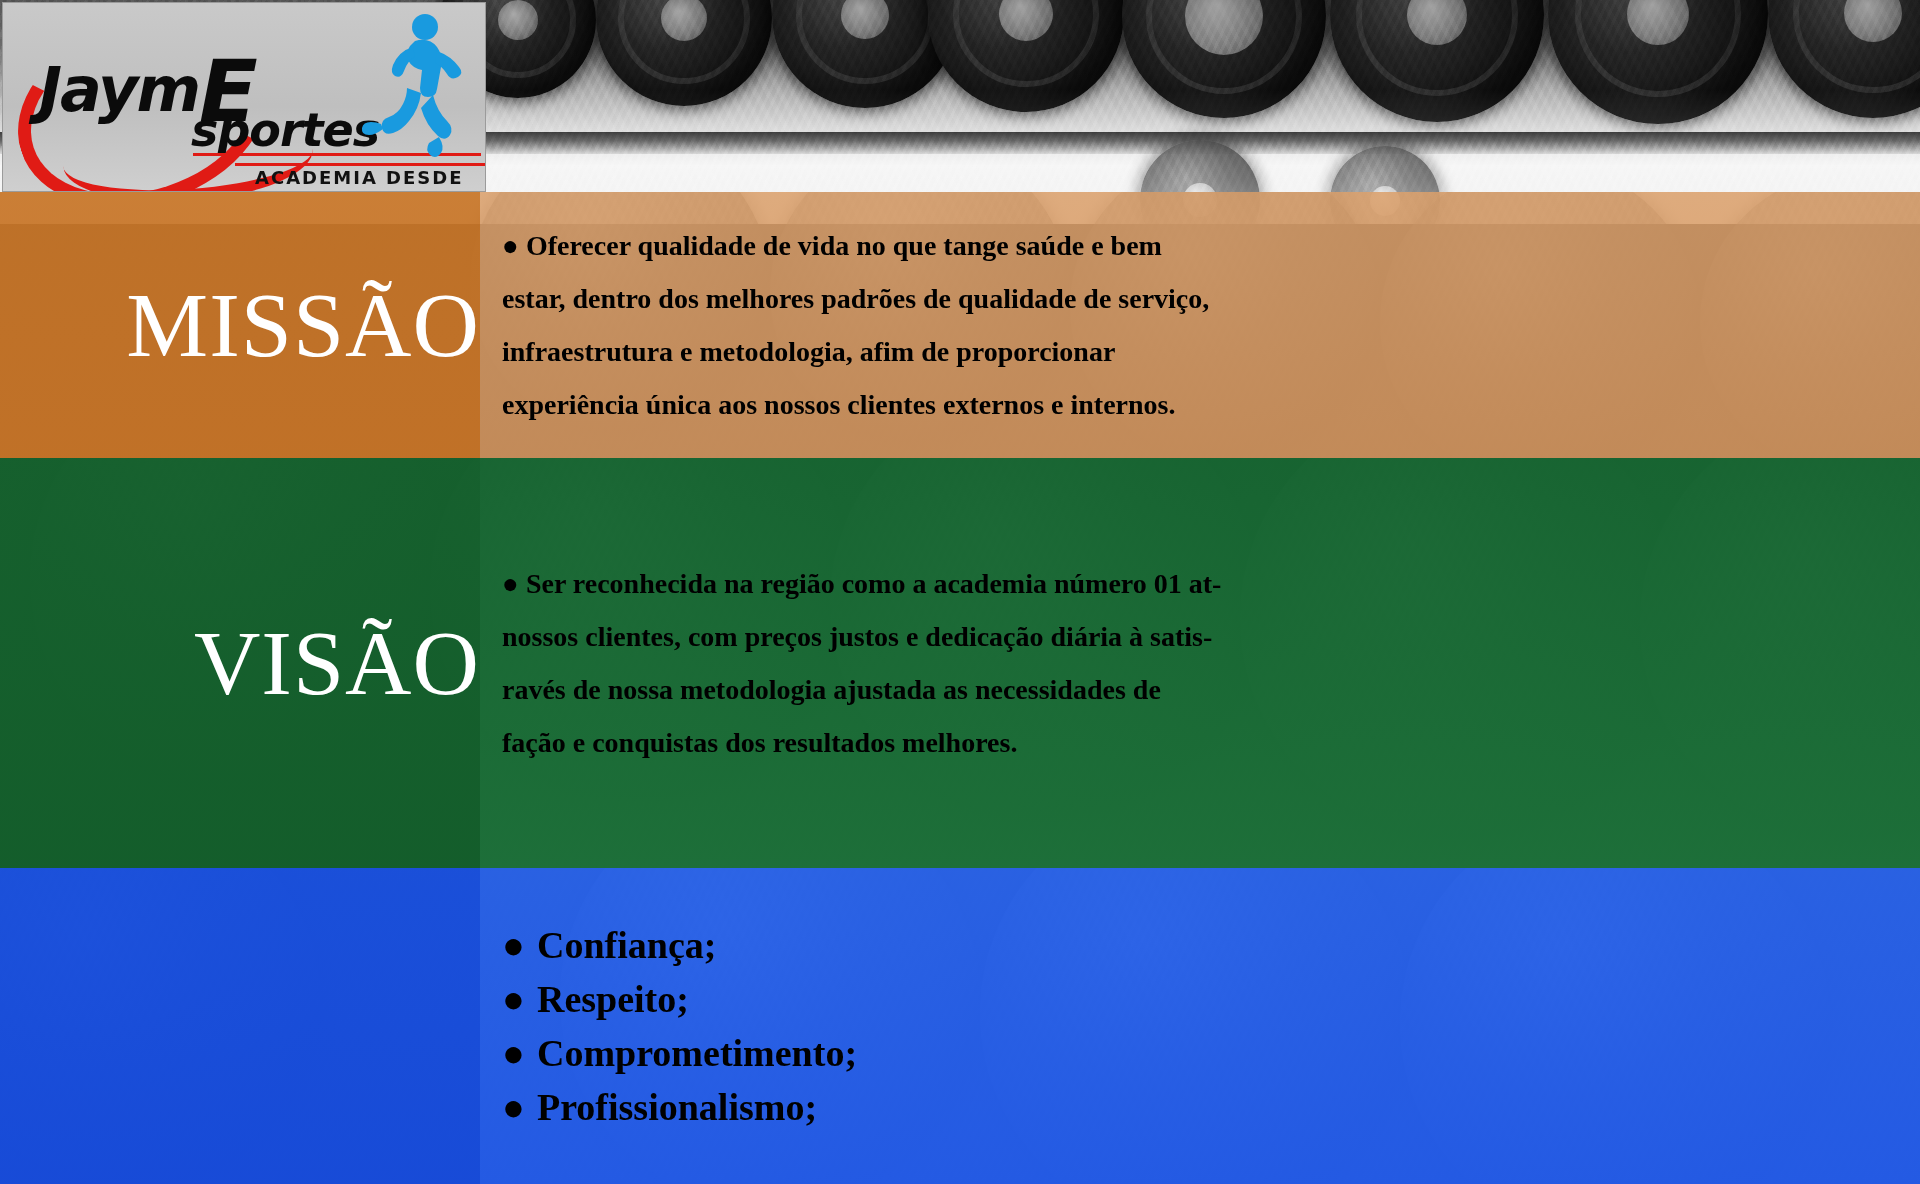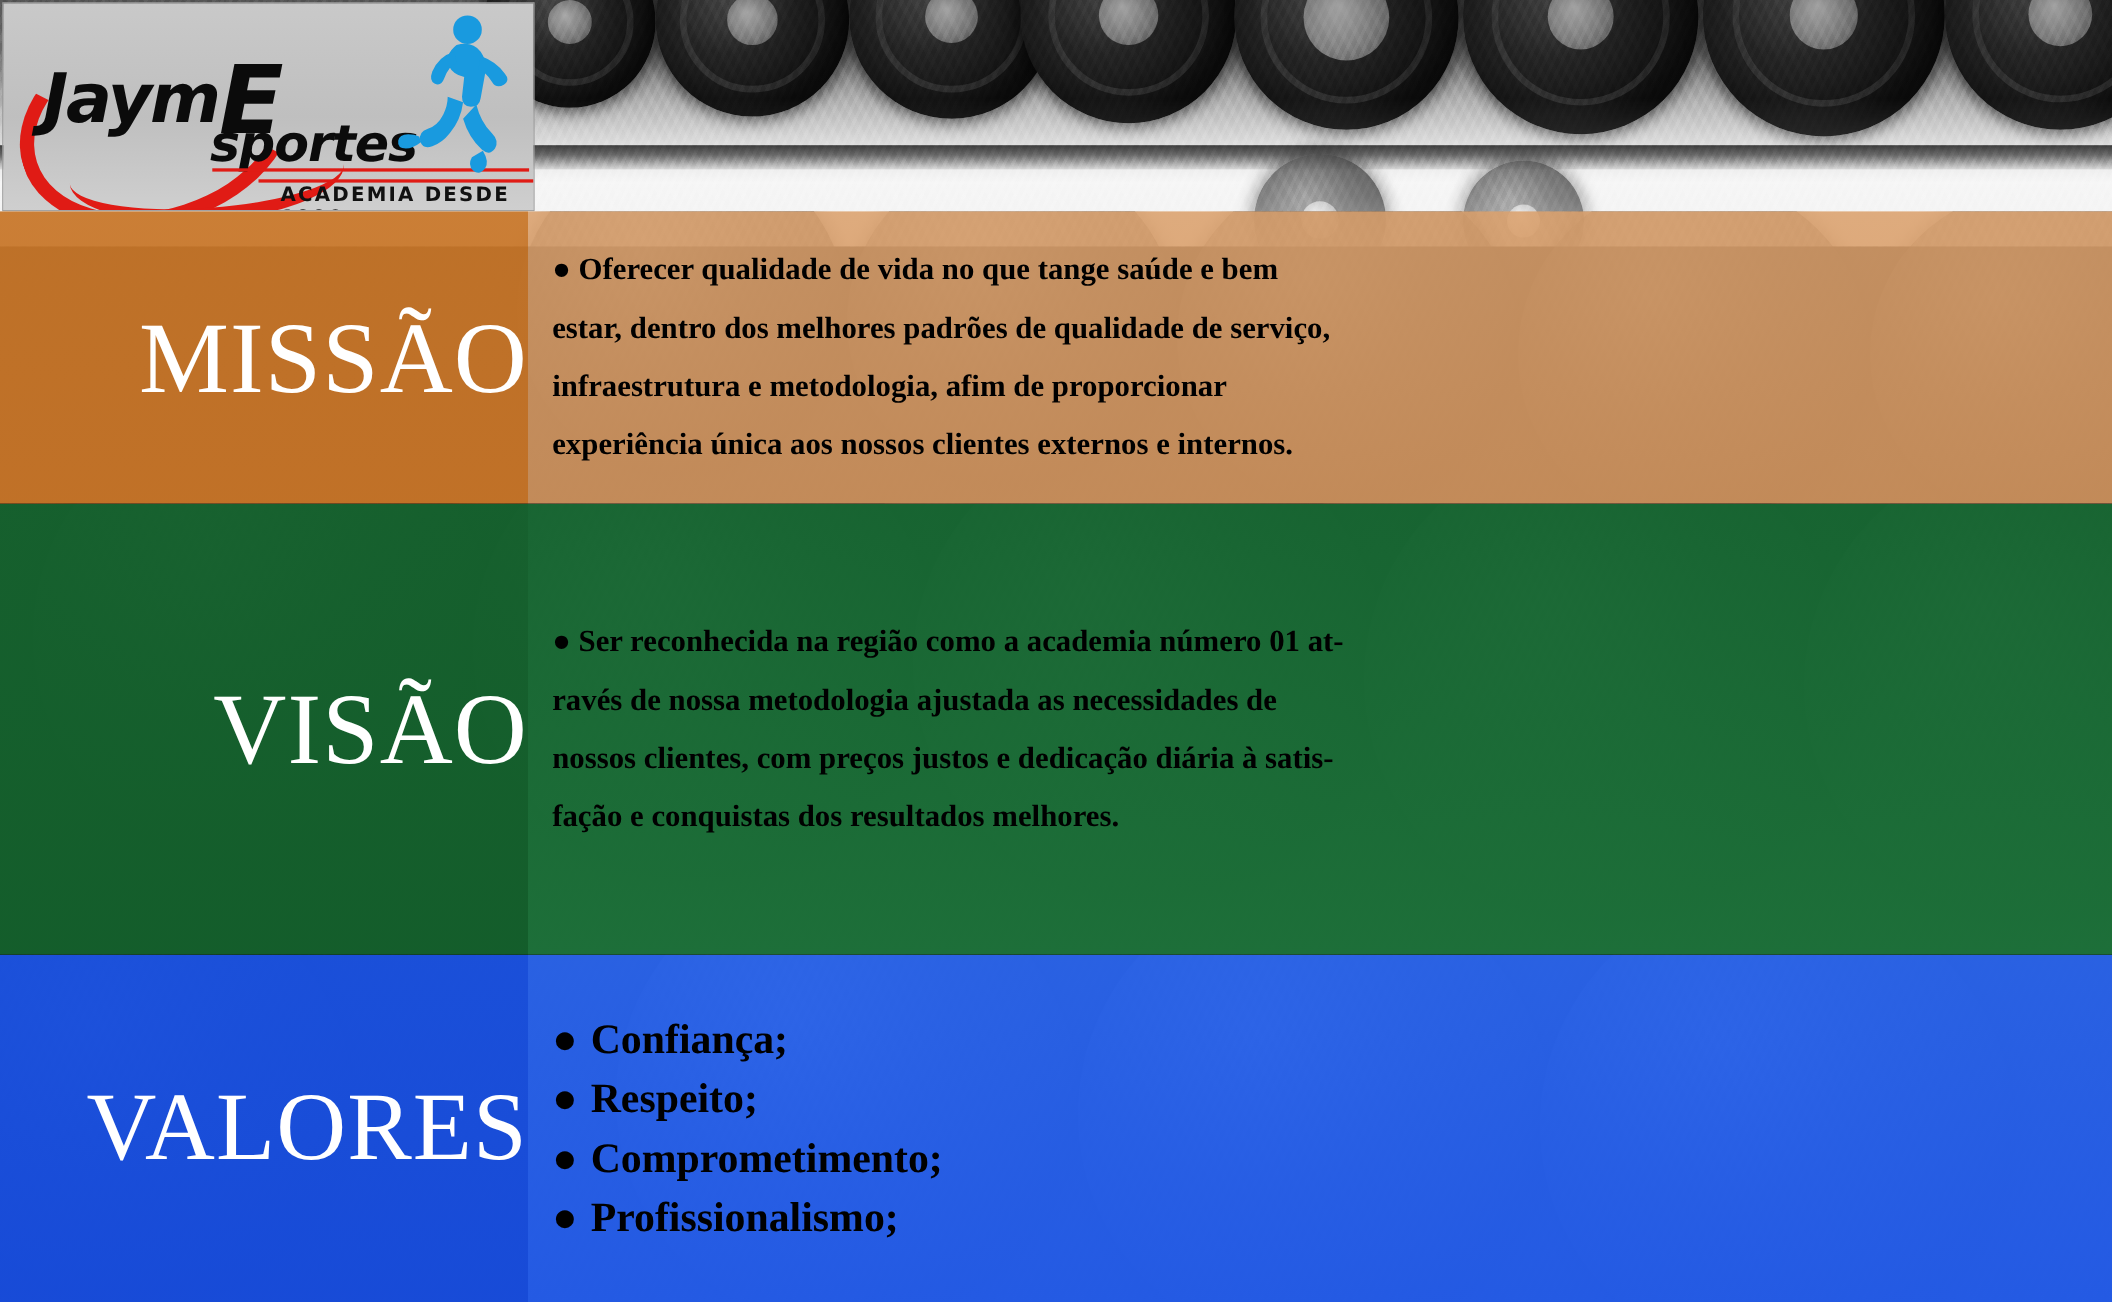--- a/index.html
+++ b/index.html
@@ -186,40 +186,37 @@
       <div class="grainy"></div>
     </div>
     <div class="tint-l" style="background:linear-gradient(180deg,rgba(22,100,47,.95),rgba(20,96,44,.97));"></div>
     <div class="tint-r" style="background:linear-gradient(180deg,rgba(24,107,52,.92),rgba(30,118,60,.93));"></div>
 
     <div class="label-col">
       <span>VISÃO</span>
     </div>
     <div class="text-col">
       <div class="para">● Ser reconhecida na região como a academia número 01 at-</div>
+      <div class="para">nossos clientes, com preços justos e dedicação diária à satis-</div>
       <div class="para">ravés de nossa metodologia ajustada as necessidades de</div>
-      <div class="para">nossos clientes, com preços justos e dedicação diária à satis-</div>
       <div class="para">fação e conquistas dos resultados melhores.</div>
     </div>
   </div>
 
   <div class="band" id="band-values">
     <div class="bg">
       <div class="dumb" style="left:-60px;top:-60px;width:380px;height:380px;opacity:.4;"></div>
       <div class="dumb" style="left:560px;top:-80px;width:420px;height:420px;opacity:.4;"></div>
       <div class="dumb" style="left:980px;top:-70px;width:430px;height:430px;opacity:.4;"></div>
       <div class="dumb" style="left:1400px;top:-60px;width:430px;height:430px;opacity:.4;"></div>
       <div class="grainy"></div>
     </div>
     <div class="tint-l" style="background:linear-gradient(180deg,rgba(27,84,232,.93),rgba(24,78,226,.95));"></div>
     <div class="tint-r" style="background:linear-gradient(180deg,rgba(45,108,255,.88),rgba(38,98,250,.9));"></div>
 
-    <div class="label-col">
-      <span>VALORES</span>
-    </div>
     <div class="text-col">
       <ul class="vlist">
         <li><span class="bul">●</span><span>Confiança;</span></li>
         <li><span class="bul">●</span><span>Respeito;</span></li>
         <li><span class="bul">●</span><span>Comprometimento;</span></li>
         <li><span class="bul">●</span><span>Profissionalismo;</span></li>
       </ul>
     </div>
   </div>
 

